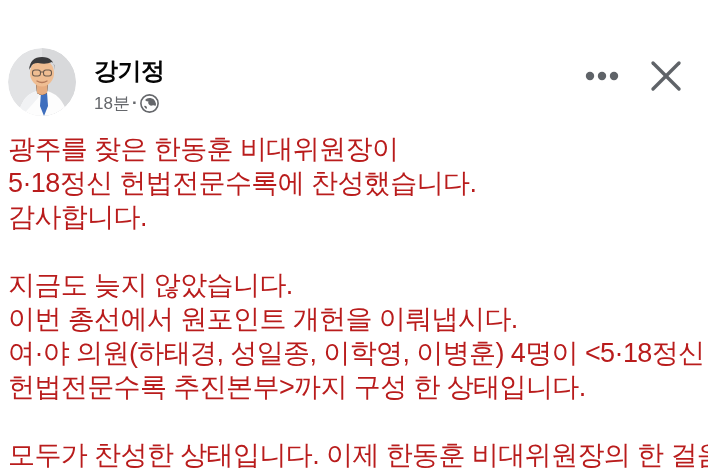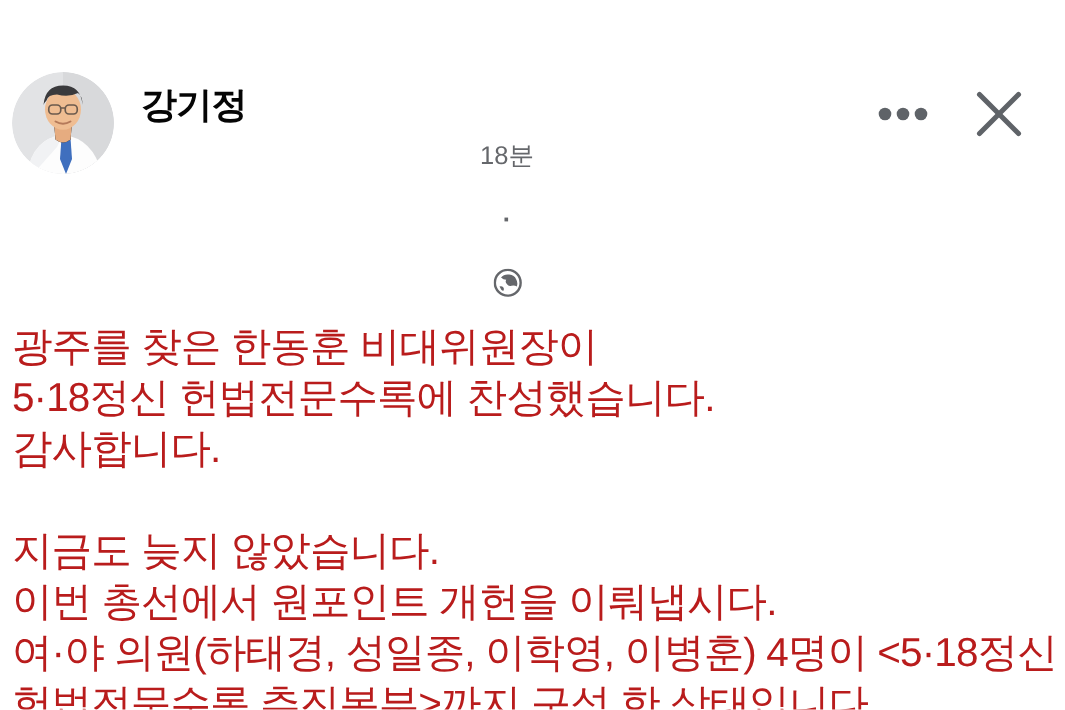--- a/index.html
+++ b/index.html
@@ -36,24 +36,23 @@
     color: #050505;
     line-height: 1.15;
     letter-spacing: -0.5px;
     cursor: pointer;
     display: inline-block;
   }
   .meta-row {
     margin-top: 7px;
     display: flex;
     align-items: center;
-    gap: 22px;
+    gap: 2px;
     font-size: 17px;
     color: #65676b;
-    flex-direction: column;
   }
   .meta-row .sep { font-weight: 700; }
   .globe { display: inline-flex; align-items: center; }
   .globe svg { display: block; }
   
   .actions {
     display: flex;
     align-items: flex-start;
     gap: 24px;
     padding-top: 8px;

